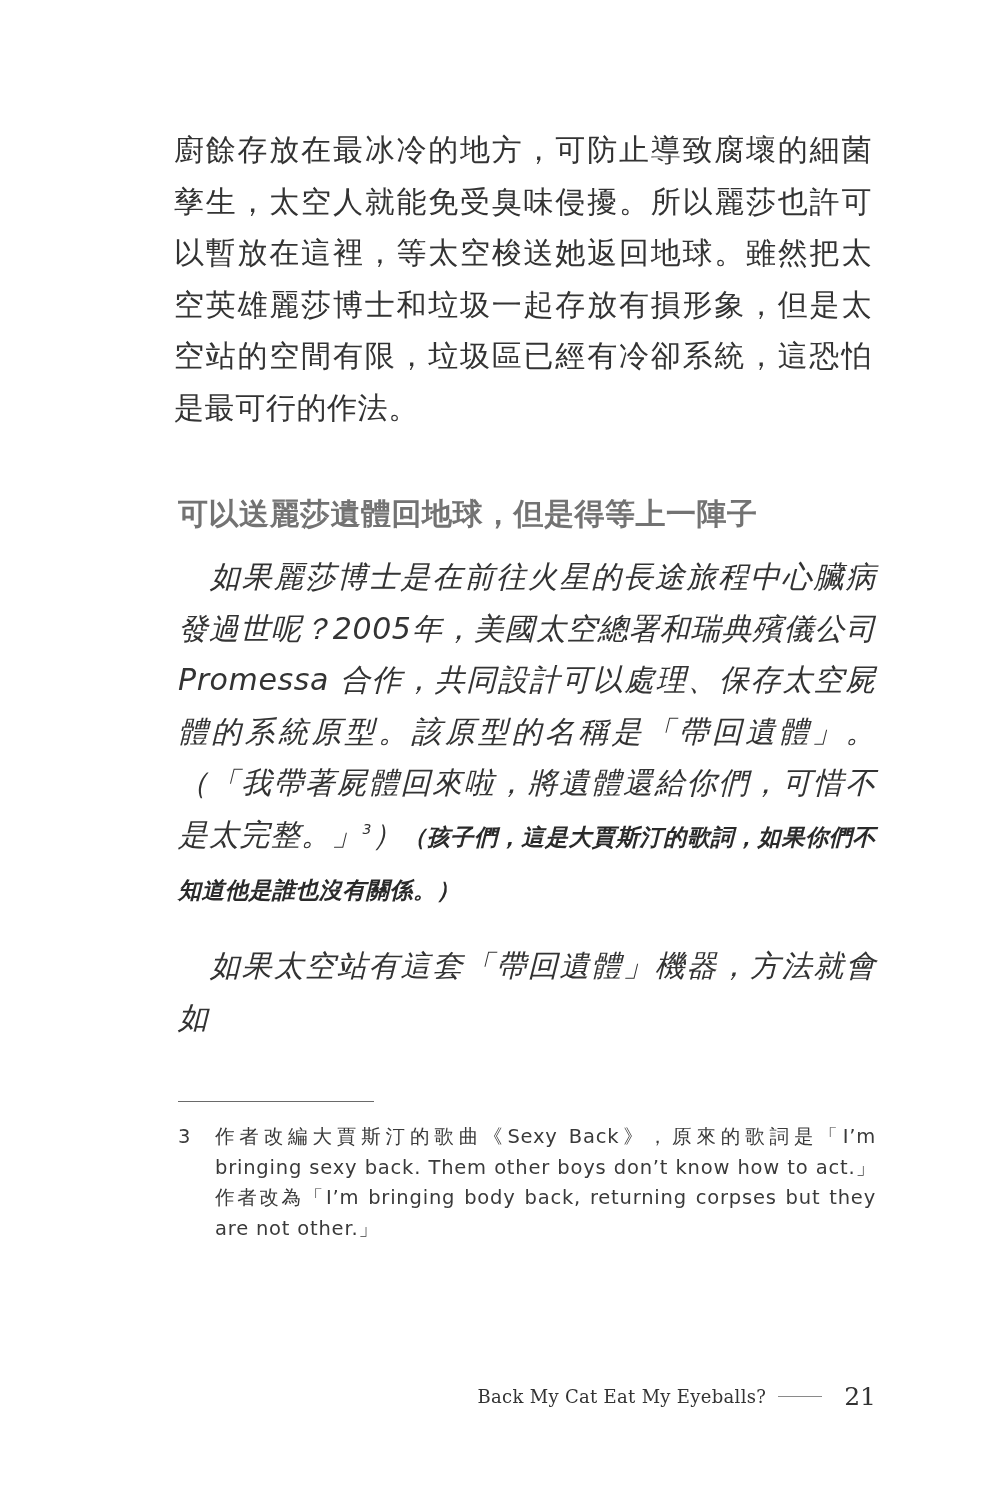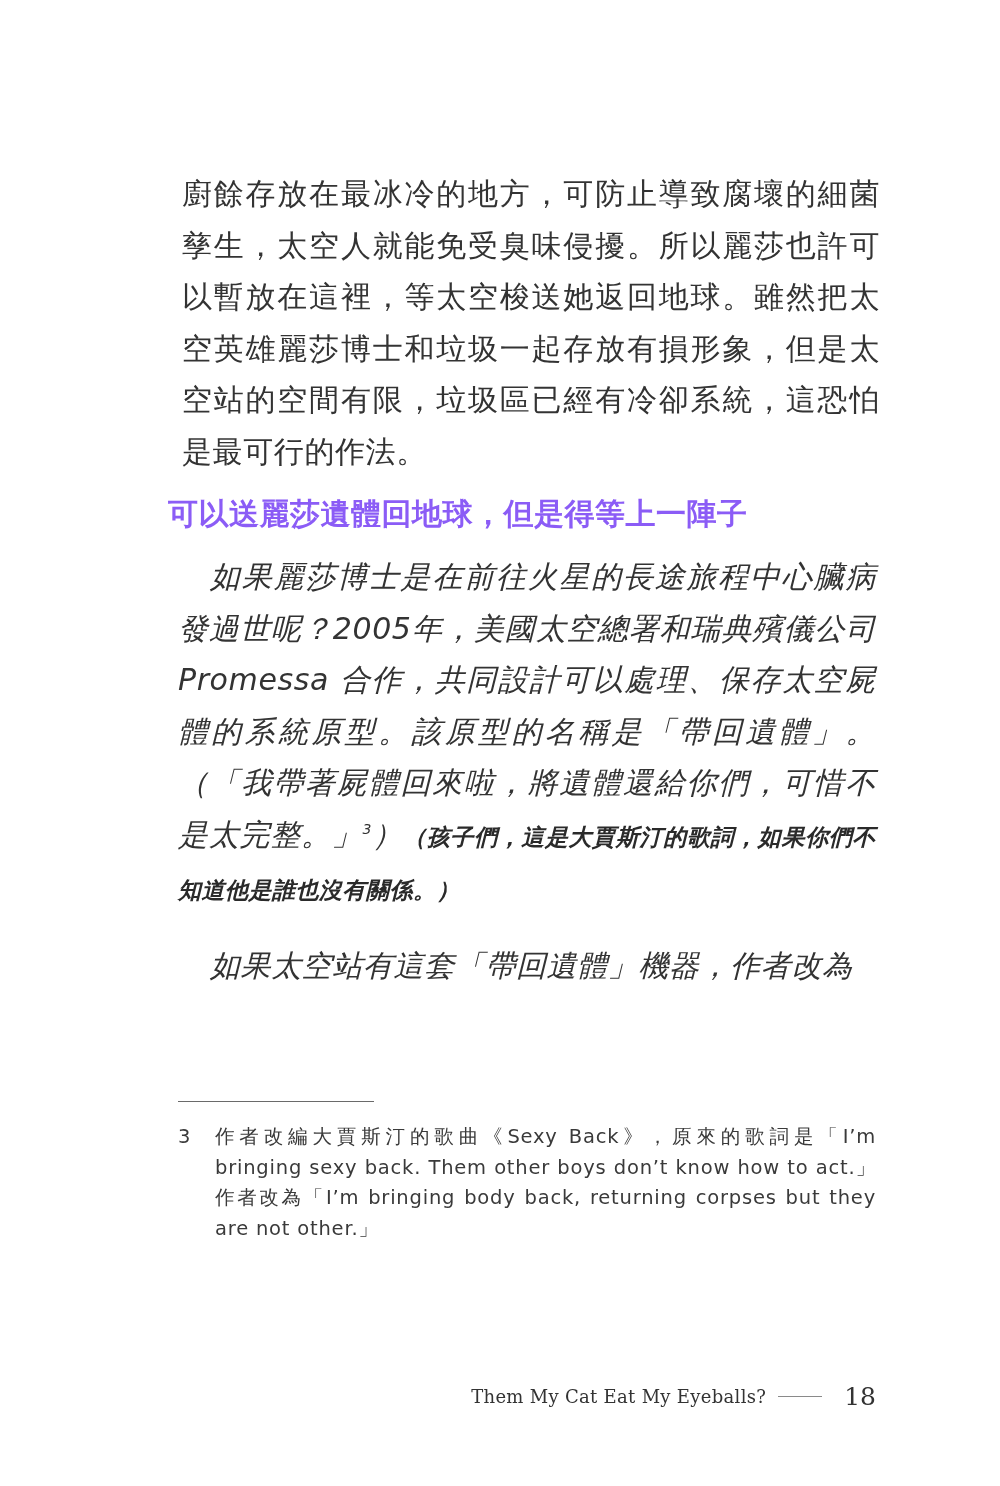--- a/index.html
+++ b/index.html
@@ -10,41 +10,40 @@
     body {
       width: 1000px;
       height: 1486px;
       position: relative;
       overflow: hidden;
       font-family: "DejaVu Sans", sans-serif;
       color: #2e2e2e;
     }
     .page {
       position: absolute;
-      left: 182px;
+      left: 174px;
       top: 124px;
       width: 698px;
-      margin-top: 44px;
     }
     .body-text {
       font-size: 30px;
       line-height: 51.5px;
       letter-spacing: 0.6px;
       color: #333333;
       margin: 0;
       text-align: justify;
     }
     .indent { text-indent: 32px; font-style: italic; }
     .heading {
       position: absolute;
-      left: 168px;
+      left: 178px;
       top: 494px;
       font-size: 30px;
       font-weight: bold;
-      color: #8b5cf6;
+      color: #737373;
       letter-spacing: 0.5px;
       margin: 0;
     }
     .para2 {
       position: absolute;
       left: 178px;
       top: 551px;
       width: 698px;
     }
     .aside {
@@ -123,27 +122,27 @@
   <p class="body-text">廚餘存放在最冰冷的地方，可防止導致腐壞的細菌孳生，太空人就能免受臭味侵擾。所以麗莎也許可以暫放在這裡，等太空梭送她返回地球。雖然把太空英雄麗莎博士和垃圾一起存放有損形象，但是太空站的空間有限，垃圾區已經有冷卻系統，這恐怕是最可行的作法。</p>
 </div>
 
 <h2 class="heading">可以送麗莎遺體回地球，但是得等上一陣子</h2>
 
 <div class="para2">
   <p class="body-text indent"><span>如果麗莎博士是在前往火星的長途旅程中心臟病發過世呢？2005年，美國太空總署和瑞典殯儀公司Promessa 合作，共同設計可以處理、保存太空屍體的系統原型。該原型的名稱是「帶回遺體」。（「我帶著屍體回來啦，將遺體還給你們，可惜不是太完整。」</span><sup class="fnref">3</sup><span>）</span><span class="aside">（孩子們，這是大賈斯汀的歌詞，如果你們不知道他是誰也沒有關係。）</span></p>
 </div>
 
 <div class="para3">
-  <p class="body-text indent">如果太空站有這套「帶回遺體」機器，作者改為</p>
+  <p class="body-text indent">如果太空站有這套「帶回遺體」機器，方法就會如</p>
 </div>
 
 <div class="fn-rule"></div>
 
 <div class="footnote">
   <span class="fn-num">3</span>
   <span class="fn-text">作者改編大賈斯汀的歌曲《Sexy Back》，原來的歌詞是「I’m bringing sexy back. Them other boys don’t know how to act.」作者改為「I’m bringing body back, returning corpses but they are not other.」</span>
 </div>
 
 <div class="running-footer">
-  <span class="book-title">Them My Cat Eat My Eyeballs?</span>
+  <span class="book-title">Back My Cat Eat My Eyeballs?</span>
   <span class="footer-dash"></span>
-  <span class="page-number">18</span>
+  <span class="page-number">21</span>
 </div>
 
 </body></html>

